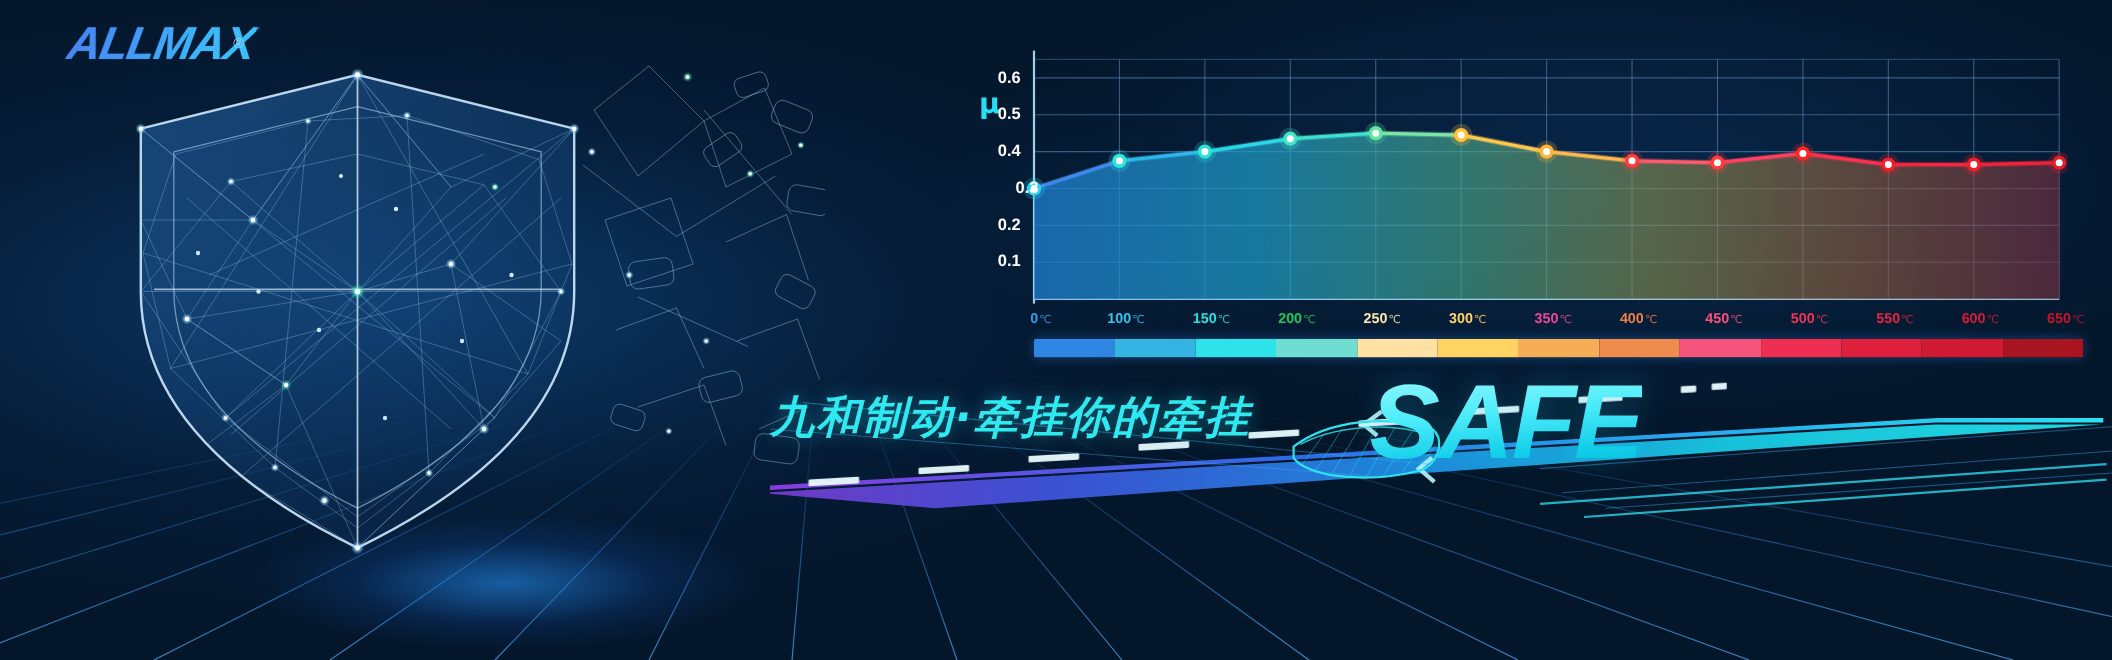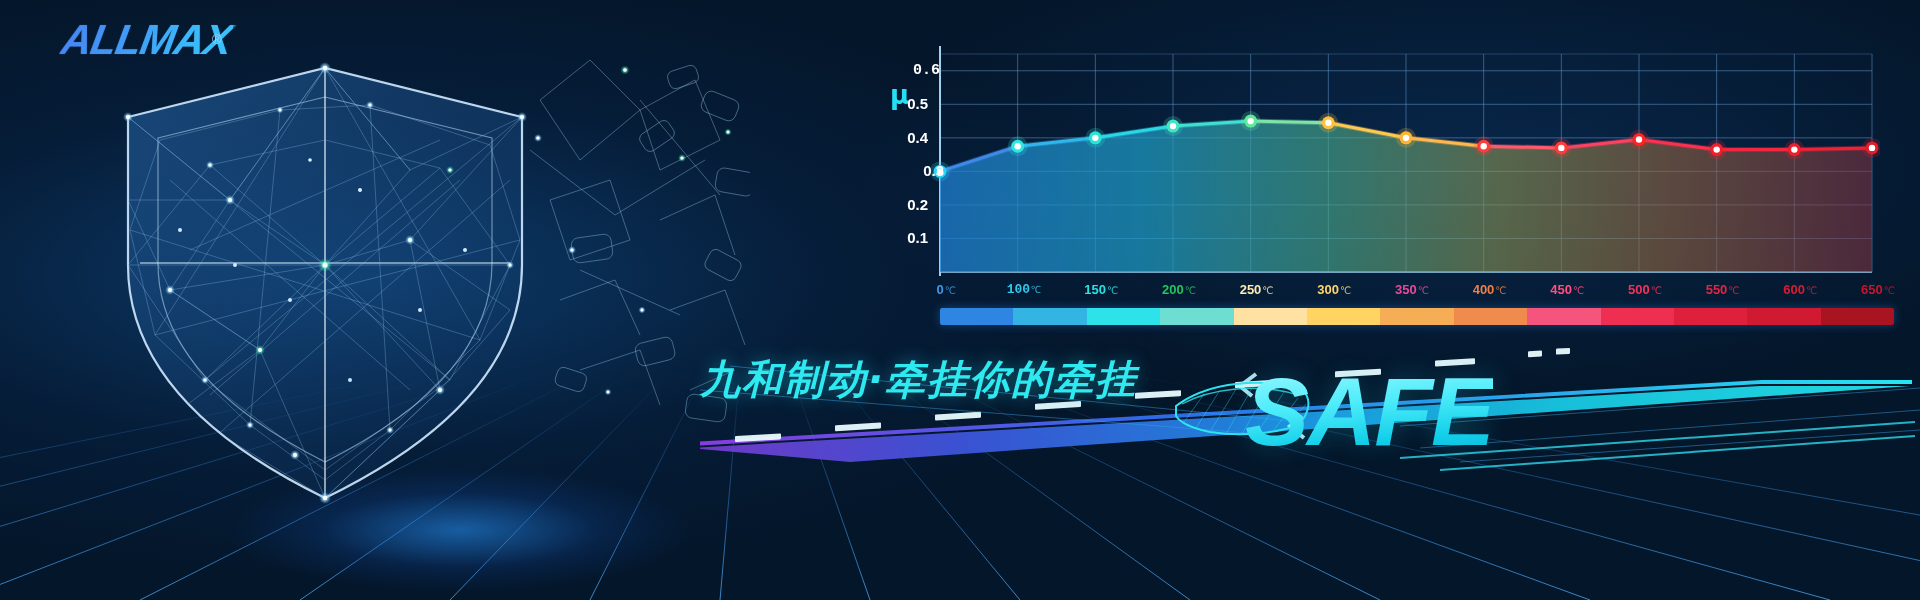--- a/index.html
+++ b/index.html
@@ -42,21 +42,21 @@
   
   #slogan{left:700px;top:330px;width:1220px;height:150px;}
   #cn-text{position:absolute;left:0;top:22px;font-size:40px;font-weight:bold;font-style:italic;
     color:#2ee9ef;letter-spacing:2px;white-space:nowrap;
     text-shadow:0 0 18px rgba(40,220,240,.45);
     font-family:"DejaVu Sans","Liberation Sans",sans-serif;}
   #safe-word{position:absolute;left:545px;top:6px;font-size:96px;font-weight:bold;font-style:italic;
     letter-spacing:-2px;line-height:1;
     background:linear-gradient(175deg,#a8fbff 0%,#58f0fb 40%,#12cfe8 75%,#0bb3d8 100%);
     -webkit-background-clip:text;background-clip:text;color:transparent;
-    text-shadow:0 0 26px rgba(30,220,250,.25);margin-top:28px;}
+    text-shadow:0 0 26px rgba(30,220,250,.25);}
 </style>
 </head>
 <body>
 
 <div id="stage">
 
   <div class="abs" id="bg-glow"></div>
   <div class="abs" id="bg-glow2"></div>
 
   <svg class="abs" style="left:0;top:330px" width="1920" height="270">
@@ -220,21 +220,21 @@
       <circle cx="122" cy="270" r="3.6" fill="url(#dotg)"></circle>
         <circle cx="122" cy="270" r="1.4" fill="#fff"></circle>
       <circle cx="88" cy="352" r="3.4" fill="url(#dotg)"></circle>
         <circle cx="88" cy="352" r="1.3" fill="#fff"></circle>
     </g>
   </svg>
 
   <div class="abs" id="chart">
     <div id="mu">μ</div>
     <div id="yticks">
-        <div class="ytick" style="left: 16px; top: 21.7692px; font-family: Liberation Mono, monospace;">0.6</div>
+        <div class="ytick" style="left: 4px; top: 21.7692px;">0.6</div>
         <div class="ytick" style="left: 4px; top: 55.3077px;">0.5</div>
         <div class="ytick" style="left: 4px; top: 88.8462px;">0.4</div>
         <div class="ytick" style="left: 20px; top: 122.385px;">0.3</div>
         <div class="ytick" style="left: 4px; top: 155.923px;">0.2</div>
         <div class="ytick" style="left: 4px; top: 189.462px;">0.1</div>
       </div>
     <svg id="plot" width="1000" height="250">
         <defs>
           <linearGradient id="areag" x1="0" y1="0" x2="1" y2="0">
             <stop offset="0%" stop-color="#1f7fd0" stop-opacity=".75"></stop>
@@ -329,21 +329,21 @@
         <circle cx="836.6666666666667" cy="109.58461538461539" r="3.2" fill="#ffffff"></circle>
         <circle cx="914.3333333333333" cy="109.58461538461539" r="10" fill="#ee1f2c" fill-opacity=".22"></circle>
         <circle cx="914.3333333333333" cy="109.58461538461539" r="6.5" fill="#ee1f2c"></circle>
         <circle cx="914.3333333333333" cy="109.58461538461539" r="3.2" fill="#ffffff"></circle>
         <circle cx="992" cy="107.90769230769232" r="10" fill="#e01d29" fill-opacity=".22"></circle>
         <circle cx="992" cy="107.90769230769232" r="6.5" fill="#e01d29"></circle>
         <circle cx="992" cy="107.90769230769232" r="3.2" fill="#ffffff"></circle>
       </svg>
     <div id="xticks">
         <div class="xtick" style="color: rgb(59, 154, 232); top: 242px; left: 56.5px;">0<span class="deg">℃</span></div>
-        <div class="xtick" style="color: rgb(53, 198, 234); top: 242px; left: 126.667px; font-family: Liberation Mono, monospace;">100<span class="deg">℃</span></div>
+        <div class="xtick" style="color: rgb(53, 198, 234); top: 242px; left: 126.667px;">100<span class="deg">℃</span></div>
         <div class="xtick" style="color: rgb(42, 226, 226); top: 242px; left: 204.333px;">150<span class="deg">℃</span></div>
         <div class="xtick" style="color: #22c55e; top: 242px; left: 282px;">200<span class="deg">℃</span></div>
         <div class="xtick" style="color: rgb(255, 233, 176); top: 242px; left: 359.667px;">250<span class="deg">℃</span></div>
         <div class="xtick" style="color: rgb(255, 214, 102); top: 242px; left: 437.333px;">300<span class="deg">℃</span></div>
         <div class="xtick" style="color: #ec4899; top: 242px; left: 515px;">350<span class="deg">℃</span></div>
         <div class="xtick" style="color: rgb(239, 127, 69); top: 242px; left: 592.667px;">400<span class="deg">℃</span></div>
         <div class="xtick" style="color: rgb(255, 79, 126); top: 242px; left: 670.333px;">450<span class="deg">℃</span></div>
         <div class="xtick" style="color: rgb(245, 49, 90); top: 242px; left: 748px;">500<span class="deg">℃</span></div>
         <div class="xtick" style="color: rgb(232, 35, 63); top: 242px; left: 825.667px;">550<span class="deg">℃</span></div>
         <div class="xtick" style="color: rgb(216, 28, 51); top: 242px; left: 903.333px;">600<span class="deg">℃</span></div>

